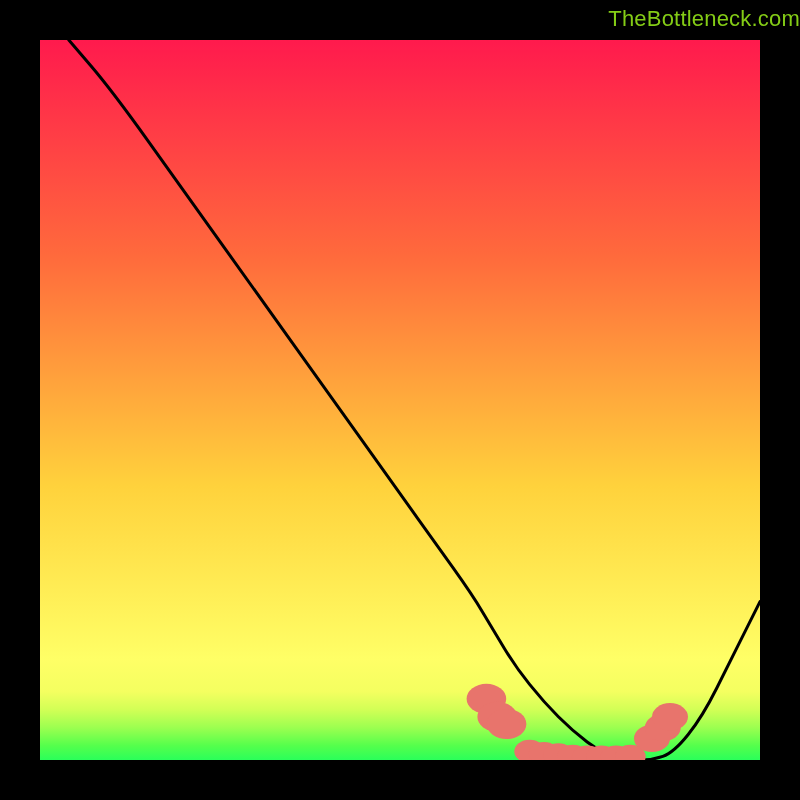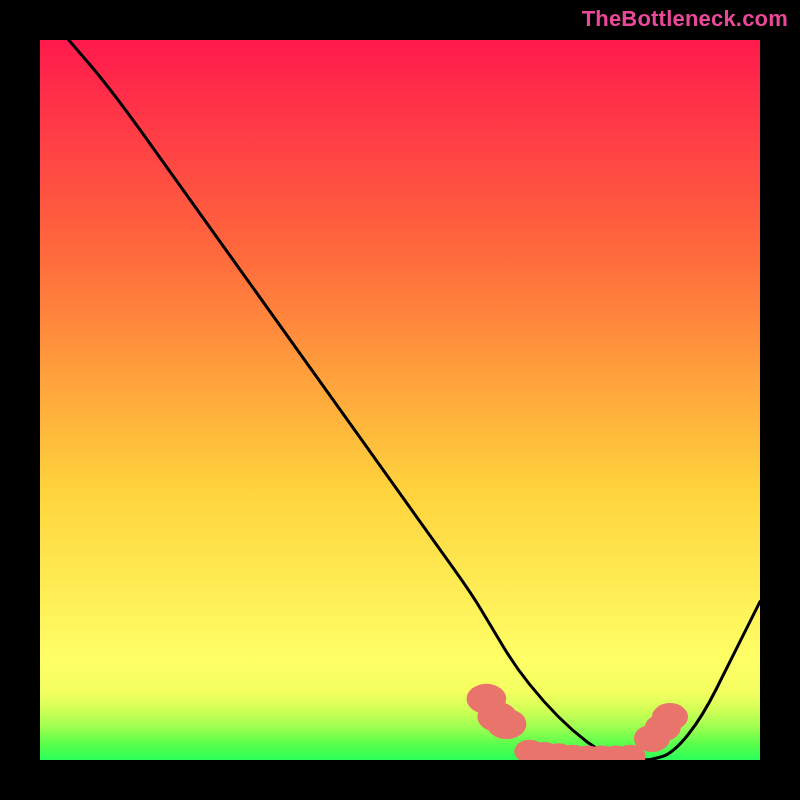--- a/index.html
+++ b/index.html
@@ -13,24 +13,24 @@
   }
   .frame {
     position: relative;
     width: 800px;
     height: 800px;
     background: #000;
   }
   .watermark {
     position: absolute;
     top: 6px;
-    right: 12px;
+    right: 0;
     font-size: 22px;
-    font-weight: 700;
-    color: #ec4899;
+    font-weight: 400;
+    color: #84cc16;
     letter-spacing: 0.2px;
     user-select: none;
   }
   .plot-area {
     position: absolute;
     left: 40px;
     top: 40px;
     width: 720px;
     height: 720px;
   }

